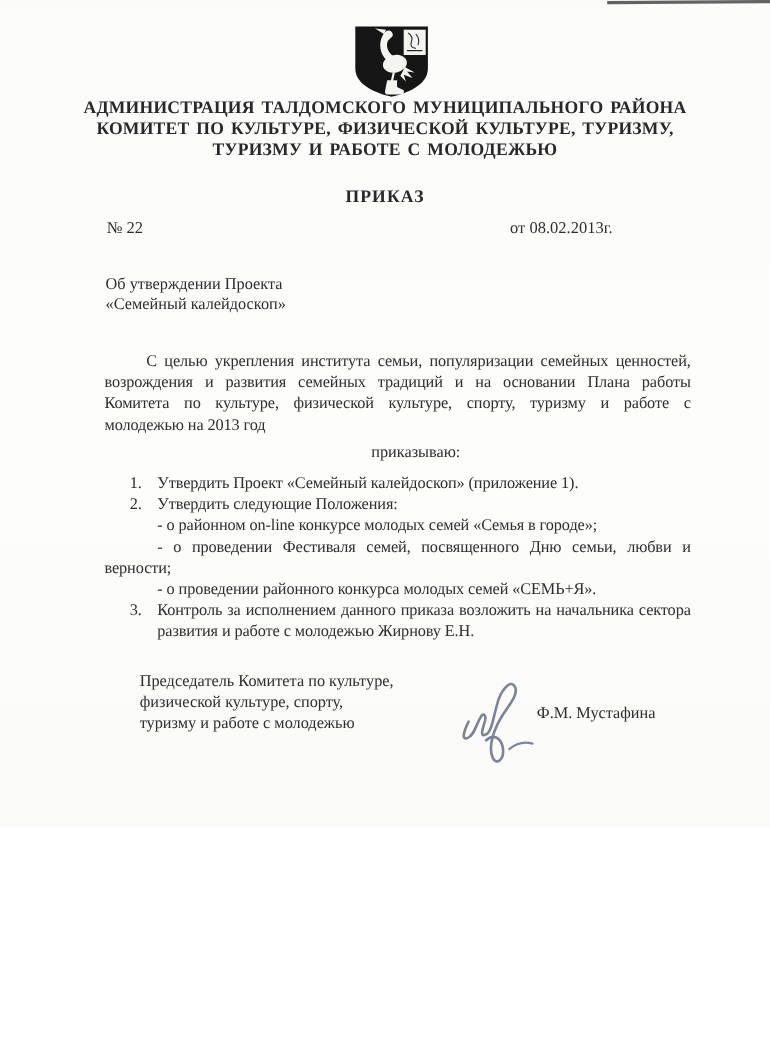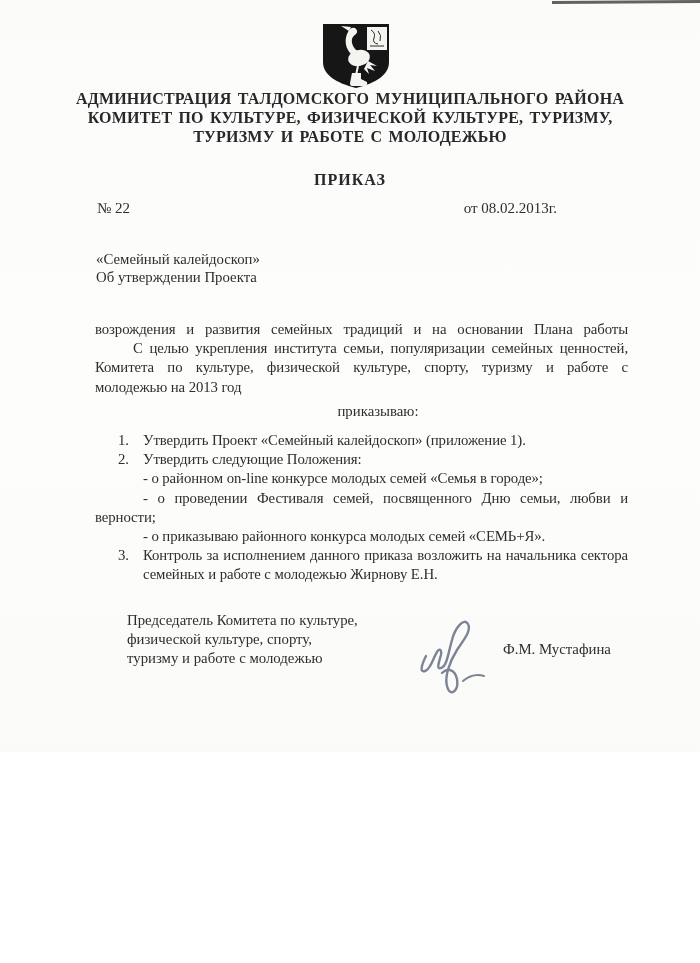--- a/index.html
+++ b/index.html
@@ -112,21 +112,21 @@
     font-size: 14.8px;
     line-height: 19.2px;
   }
   .sign-scribble {
     position: absolute;
     left: 412px;
     top: 612px;
   }
   .sign-name {
     position: absolute;
-    left: 503px;
+    left: 488px;
     top: 641px;
     font-size: 14.8px;
   }
   .footer-note {
     position: absolute;
     left: 110px;
     top: 906px;
     font-size: 11px;
     color: #3d3b3d;
   }
@@ -159,51 +159,51 @@
   </div>
 
   <div class="doc-type">ПРИКАЗ</div>
 
   <div class="num-row">
     <span>№ 22</span>
     <span>от 08.02.2013г.</span>
   </div>
 
   <div class="subject">
+    <div>Об утверждении Проекта</div>
     <div>«Семейный калейдоскоп»</div>
-    <div>Об утверждении Проекта</div>
   </div>
 
   <div class="preamble">
+    <div class="jline indent">С целью укрепления института семьи, популяризации семейных ценностей,</div>
     <div class="jline">возрождения и развития семейных традиций и на основании Плана работы</div>
-    <div class="jline indent">С целью укрепления института семьи, популяризации семейных ценностей,</div>
     <div class="jline">Комитета по культуре, физической культуре, спорту, туризму и работе с</div>
     <div>молодежью на 2013 год</div>
   </div>
 
   <div class="decree">приказываю:</div>
 
   <div class="list">
     <div class="row">
       <span class="num">1.</span>
       <span class="txt">Утвердить Проект «Семейный калейдоскоп» (приложение 1).</span>
     </div>
     <div class="row">
       <span class="num">2.</span>
       <span class="txt">Утвердить следующие Положения:</span>
     </div>
     <div class="sub">- о районном on-line конкурсе молодых семей «Семья в городе»;</div>
     <div class="sub just">- о проведении Фестиваля семей, посвященного Дню семьи, любви и</div>
     <div>верности;</div>
-    <div class="sub">- о приказываю районного конкурса молодых семей «СЕМЬ+Я».</div>
+    <div class="sub">- о проведении районного конкурса молодых семей «СЕМЬ+Я».</div>
     <div class="row">
       <span class="num">3.</span>
       <span class="txt just">Контроль за исполнением данного приказа возложить на начальника сектора</span>
     </div>
-    <div class="sub">семейных и работе с молодежью Жирнову Е.Н.</div>
+    <div class="sub">развития и работе с молодежью Жирнову Е.Н.</div>
   </div>
 
   <div class="sign-block">
     <div>Председатель Комитета по культуре,</div>
     <div>физической культуре, спорту,</div>
     <div>туризму и работе с молодежью</div>
   </div>
 
   <div class="sign-scribble">
     <svg width="95" height="95" viewBox="0 0 95 95" xmlns="http://www.w3.org/2000/svg">

